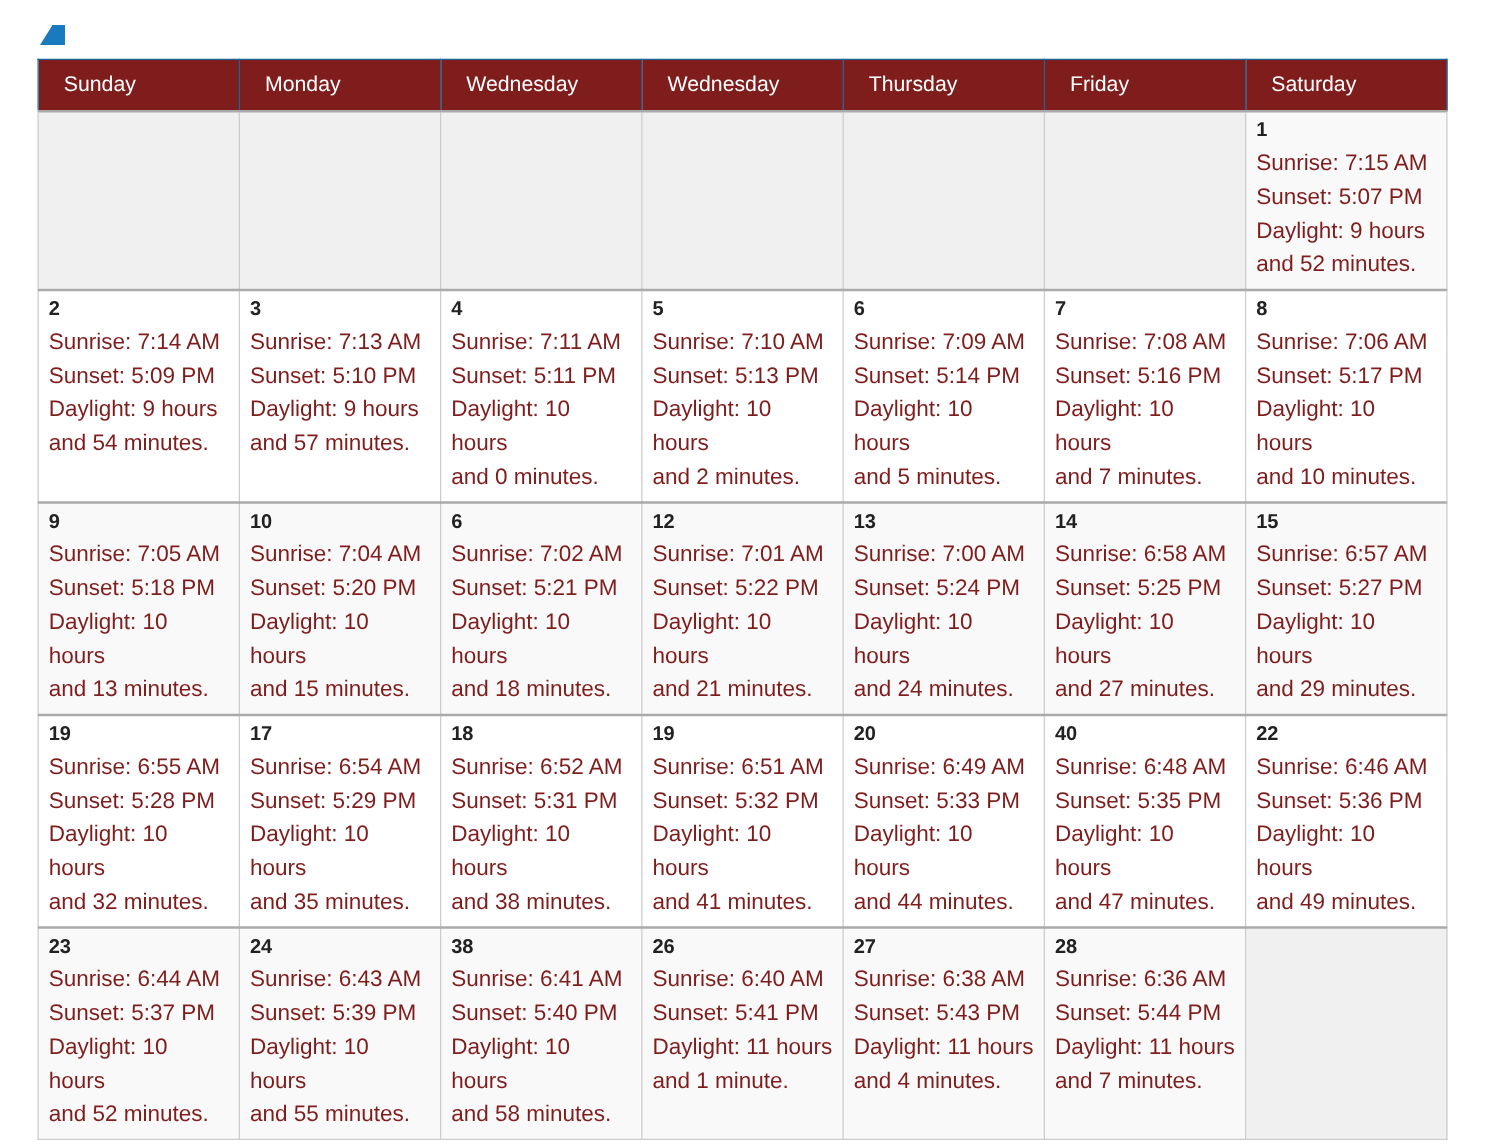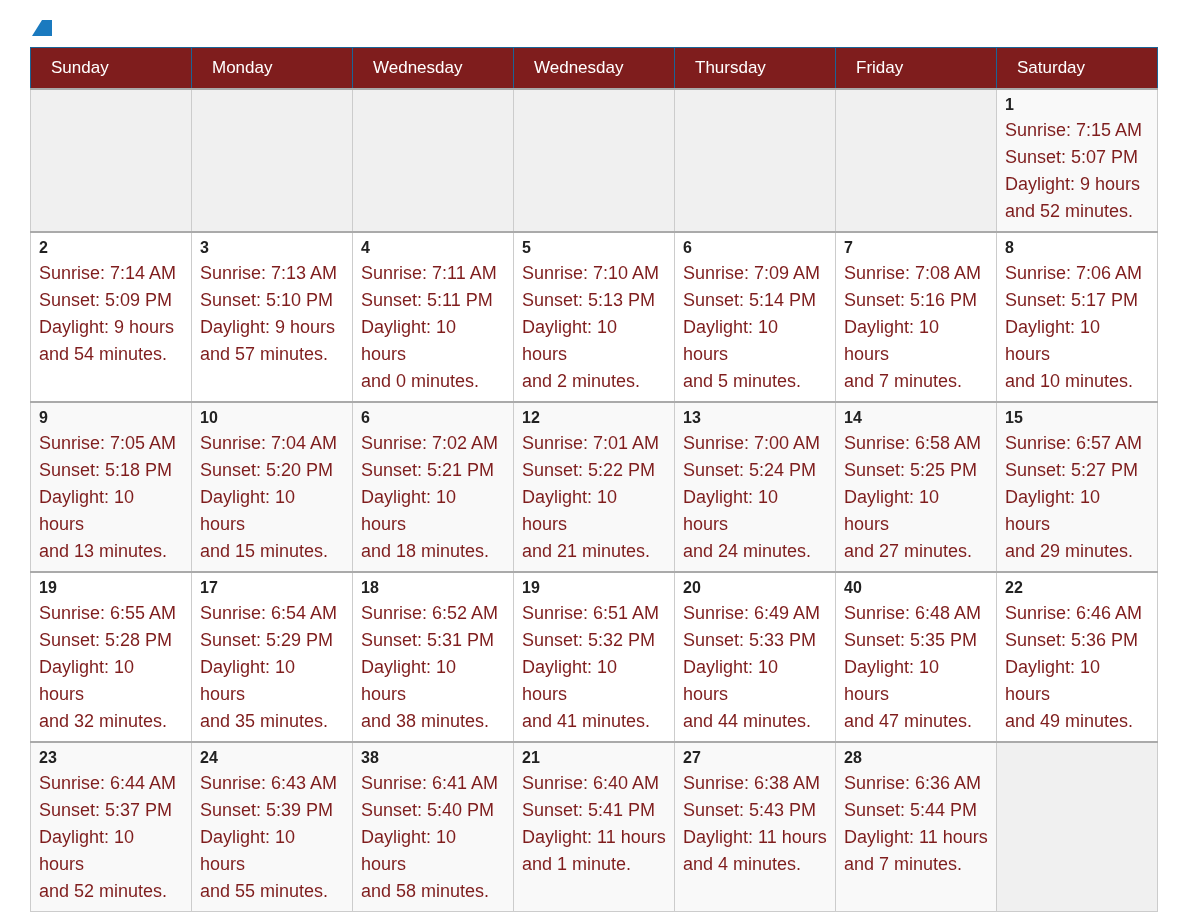--- a/index.html
+++ b/index.html
@@ -246,21 +246,21 @@
         </td>
         <td>
           <div class="day-number">24</div>
           <div class="day-info">Sunrise: 6:43 AM<br>Sunset: 5:39 PM<br>Daylight: 10 hours<br>and 55 minutes.</div>
         </td>
         <td>
           <div class="day-number">38</div>
           <div class="day-info">Sunrise: 6:41 AM<br>Sunset: 5:40 PM<br>Daylight: 10 hours<br>and 58 minutes.</div>
         </td>
         <td>
-          <div class="day-number">21</div>
+          <div class="day-number">26</div>
           <div class="day-info">Sunrise: 6:40 AM<br>Sunset: 5:41 PM<br>Daylight: 11 hours<br>and 1 minute.</div>
         </td>
         <td>
           <div class="day-number">27</div>
           <div class="day-info">Sunrise: 6:38 AM<br>Sunset: 5:43 PM<br>Daylight: 11 hours<br>and 4 minutes.</div>
         </td>
         <td>
           <div class="day-number">28</div>
           <div class="day-info">Sunrise: 6:36 AM<br>Sunset: 5:44 PM<br>Daylight: 11 hours<br>and 7 minutes.</div>
         </td>

